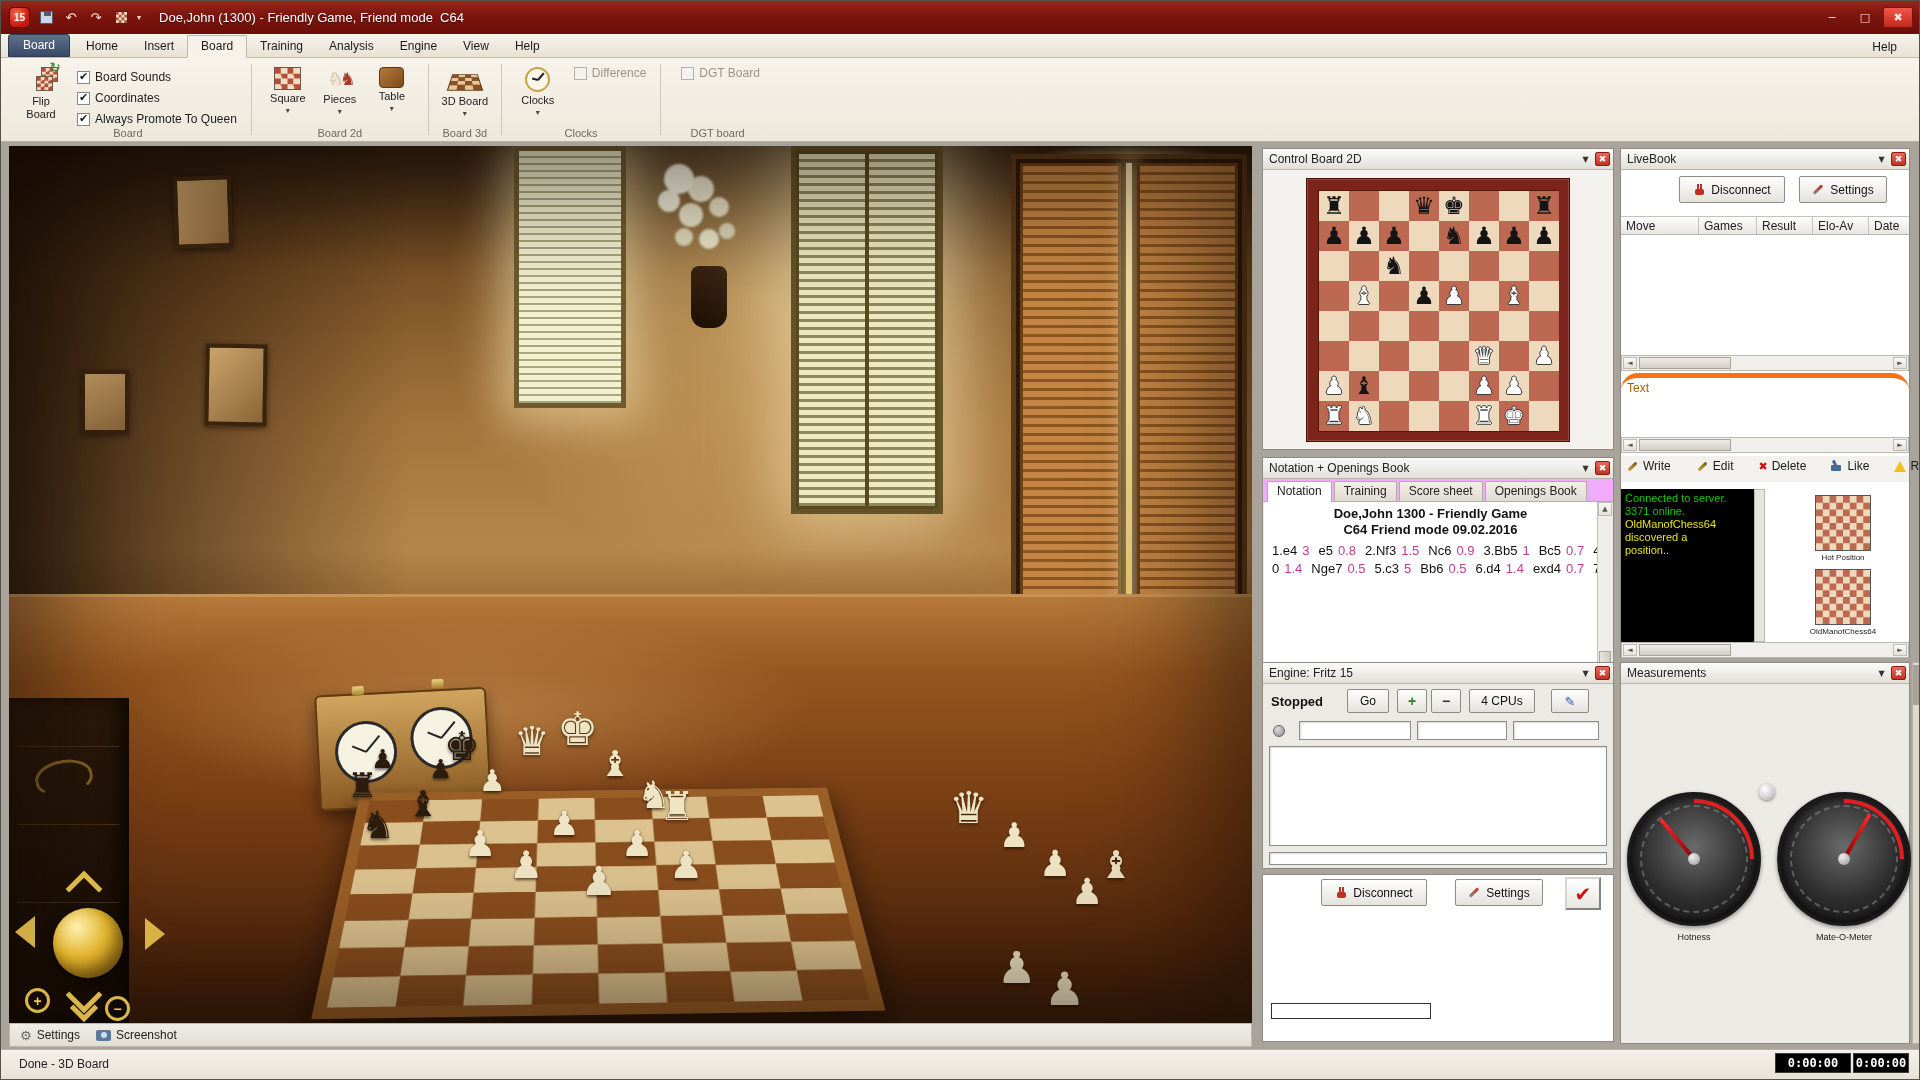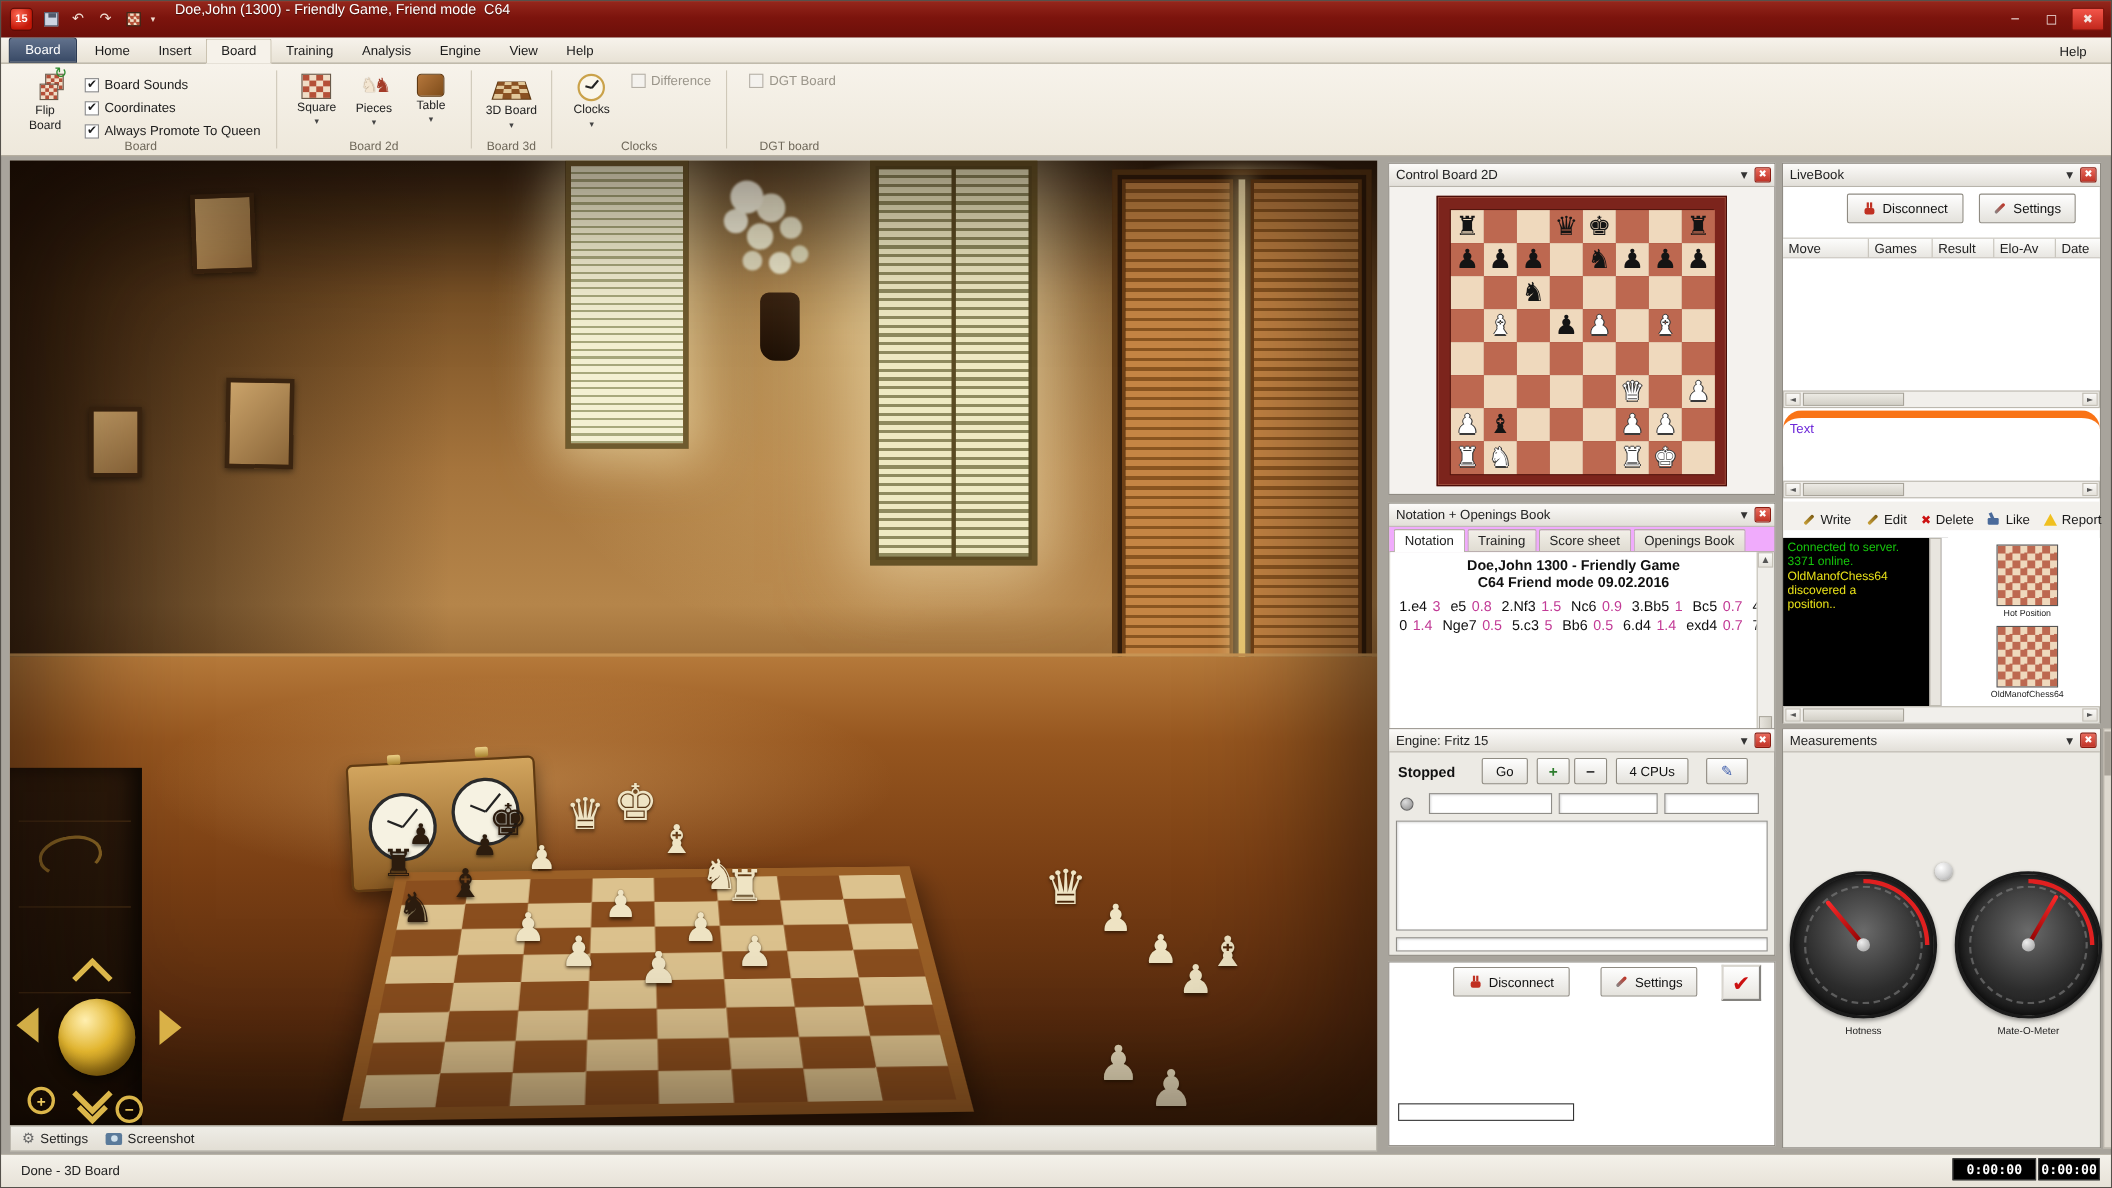--- a/index.html
+++ b/index.html
@@ -1,21 +1,21 @@
 <!DOCTYPE html>
 <html><head>
 <meta charset="utf-8">
 <style>
 *{margin:0;padding:0;box-sizing:border-box;}
 html,body{width:1920px;height:1080px;}
 body{font-family:"Liberation Sans",sans-serif;background:#444;}
 .window{position:relative;width:1920px;height:1080px;background:#a8a49c;overflow:hidden;border:1px solid #55514b;}
 
 
-.titlebar{position:absolute;left:0;top:0;right:0;height:33px;background:linear-gradient(180deg,#95271c,#7c140d 45%,#6c0f09);display:flex;color:#fff;z-index:40;}
+.titlebar{position:absolute;left:0;top:0;right:0;height:33px;background:linear-gradient(180deg,#95271c,#7c140d 45%,#6c0f09);display:flex;align-items:center;color:#fff;z-index:40;}
 .qat{display:flex;align-items:center;gap:7px;padding:0 8px;height:100%;}
 .logo{width:21px;height:21px;border-radius:4px;background:radial-gradient(circle at 35% 30%,#ff6a55,#c41808 70%);border:1px solid #5a0b05;color:#fff;font-size:10px;font-weight:bold;display:flex;align-items:center;justify-content:center;}
 .qicon{width:18px;height:18px;display:flex;align-items:center;justify-content:center;font-size:13px;color:#f3e3d8;font-family:"DejaVu Sans",sans-serif;}
 .icon-floppy{width:13px;height:13px;background:#cdd4e2;border:1px solid #51596b;position:relative;}
 .icon-floppy::before{content:"";position:absolute;left:3px;top:0;width:7px;height:4px;background:#51596b;}
 .icon-minichecker{width:13px;height:13px;border:1px solid #3a2a1a;background-image:conic-gradient(#f0ddc6 0 25%,#b55038 0 50%,#f0ddc6 0 75%,#b55038 0);background-size:50% 50%;}
 .qdrop{font-size:8px;color:#f0ddd0;}
 .tb-title{flex:1;font-size:13px;white-space:pre;padding-left:10px;text-shadow:0 1px 1px rgba(0,0,0,.5);}
 .winbtns{display:flex;align-items:center;gap:3px;padding-right:6px;}
 .wbtn{width:30px;height:21px;display:flex;align-items:center;justify-content:center;color:#f2e6e2;font-size:11px;border-radius:2px;font-family:"DejaVu Sans",sans-serif;}
@@ -165,22 +165,22 @@
 .ipencil{color:#3a5aaa;font-family:"DejaVu Sans",sans-serif;font-size:13px;}
 
 
 .checkbig{position:absolute;left:302px;top:2px;width:36px;height:33px;background:linear-gradient(#ffffff,#e8e6e0);border:2px outset #d8d5ce;display:flex;align-items:center;justify-content:center;color:#cc1111;font-size:20px;font-family:"DejaVu Sans",sans-serif;}
 .cinput{position:absolute;left:8px;top:128px;width:160px;height:16px;background:#fff;border:1px solid #333;}
 
 
 .colheads{position:absolute;left:0;right:0;top:46px;height:19px;display:flex;background:linear-gradient(#fdfdfc,#e8e6e1);border-top:1px solid #c6c2ba;border-bottom:1px solid #b8b4ab;}
 .colh{font-size:12px;color:#222;padding:2px 5px;border-right:1px solid #c6c2ba;overflow:hidden;white-space:nowrap;}
 .lb-list{position:absolute;left:0;right:0;top:65px;height:120px;background:#fff;}
-.lb-text-area{position:absolute;left:0;right:0;top:203px;height:64px;background:#fff;border-top:7px solid #f97316;padding:3px 6px;font-size:12px;color:#6d28d9;border-radius:17px;}
-.lb-actions{position:absolute;left:0;right:0;top:286px;height:26px;display:flex;align-items:flex-end;gap:3px;padding-left:12px;background:#f3f1ed;}
+.lb-text-area{position:absolute;left:0;right:0;top:203px;height:64px;background:#fff;border-top:5px solid #f97316;padding:3px 6px;font-size:12px;color:#a16207;border-radius:17px;}
+.lb-actions{position:absolute;left:0;right:0;top:286px;height:26px;display:flex;align-items:flex-start;gap:15px;background:#f3f1ed;}
 .act{display:flex;align-items:center;gap:4px;font-size:12px;color:#1a1a1a;padding:3px 5px;white-space:nowrap;}
 .icon-pencil{width:13px;height:12px;position:relative;flex:none;}
 .icon-pencil::before{content:"";position:absolute;left:1px;top:5px;width:11px;height:3px;background:linear-gradient(90deg,#caa23a,#7a5a12);border-radius:1px;transform:rotate(-45deg);}
 .xred{color:#cc1111;font-family:"DejaVu Sans",sans-serif;font-size:11px;}
 .icon-like{width:12px;height:12px;position:relative;flex:none;}
 .icon-like::before{content:"";position:absolute;left:0;top:5px;width:10px;height:6px;background:#4a6a9a;border-radius:1px;}
 .icon-like::after{content:"";position:absolute;left:2px;top:0;width:3px;height:6px;background:#4a6a9a;transform:rotate(-25deg);}
 .icon-warn{width:0;height:0;border-left:6px solid transparent;border-right:6px solid transparent;border-bottom:11px solid #f0c020;flex:none;}
 .icon-plug{position:relative;width:13px;height:13px;display:inline-block;flex:none;}
 .icon-plug::before{content:"";position:absolute;left:2px;top:6px;width:9px;height:6px;background:#c03022;border-radius:2px;}

